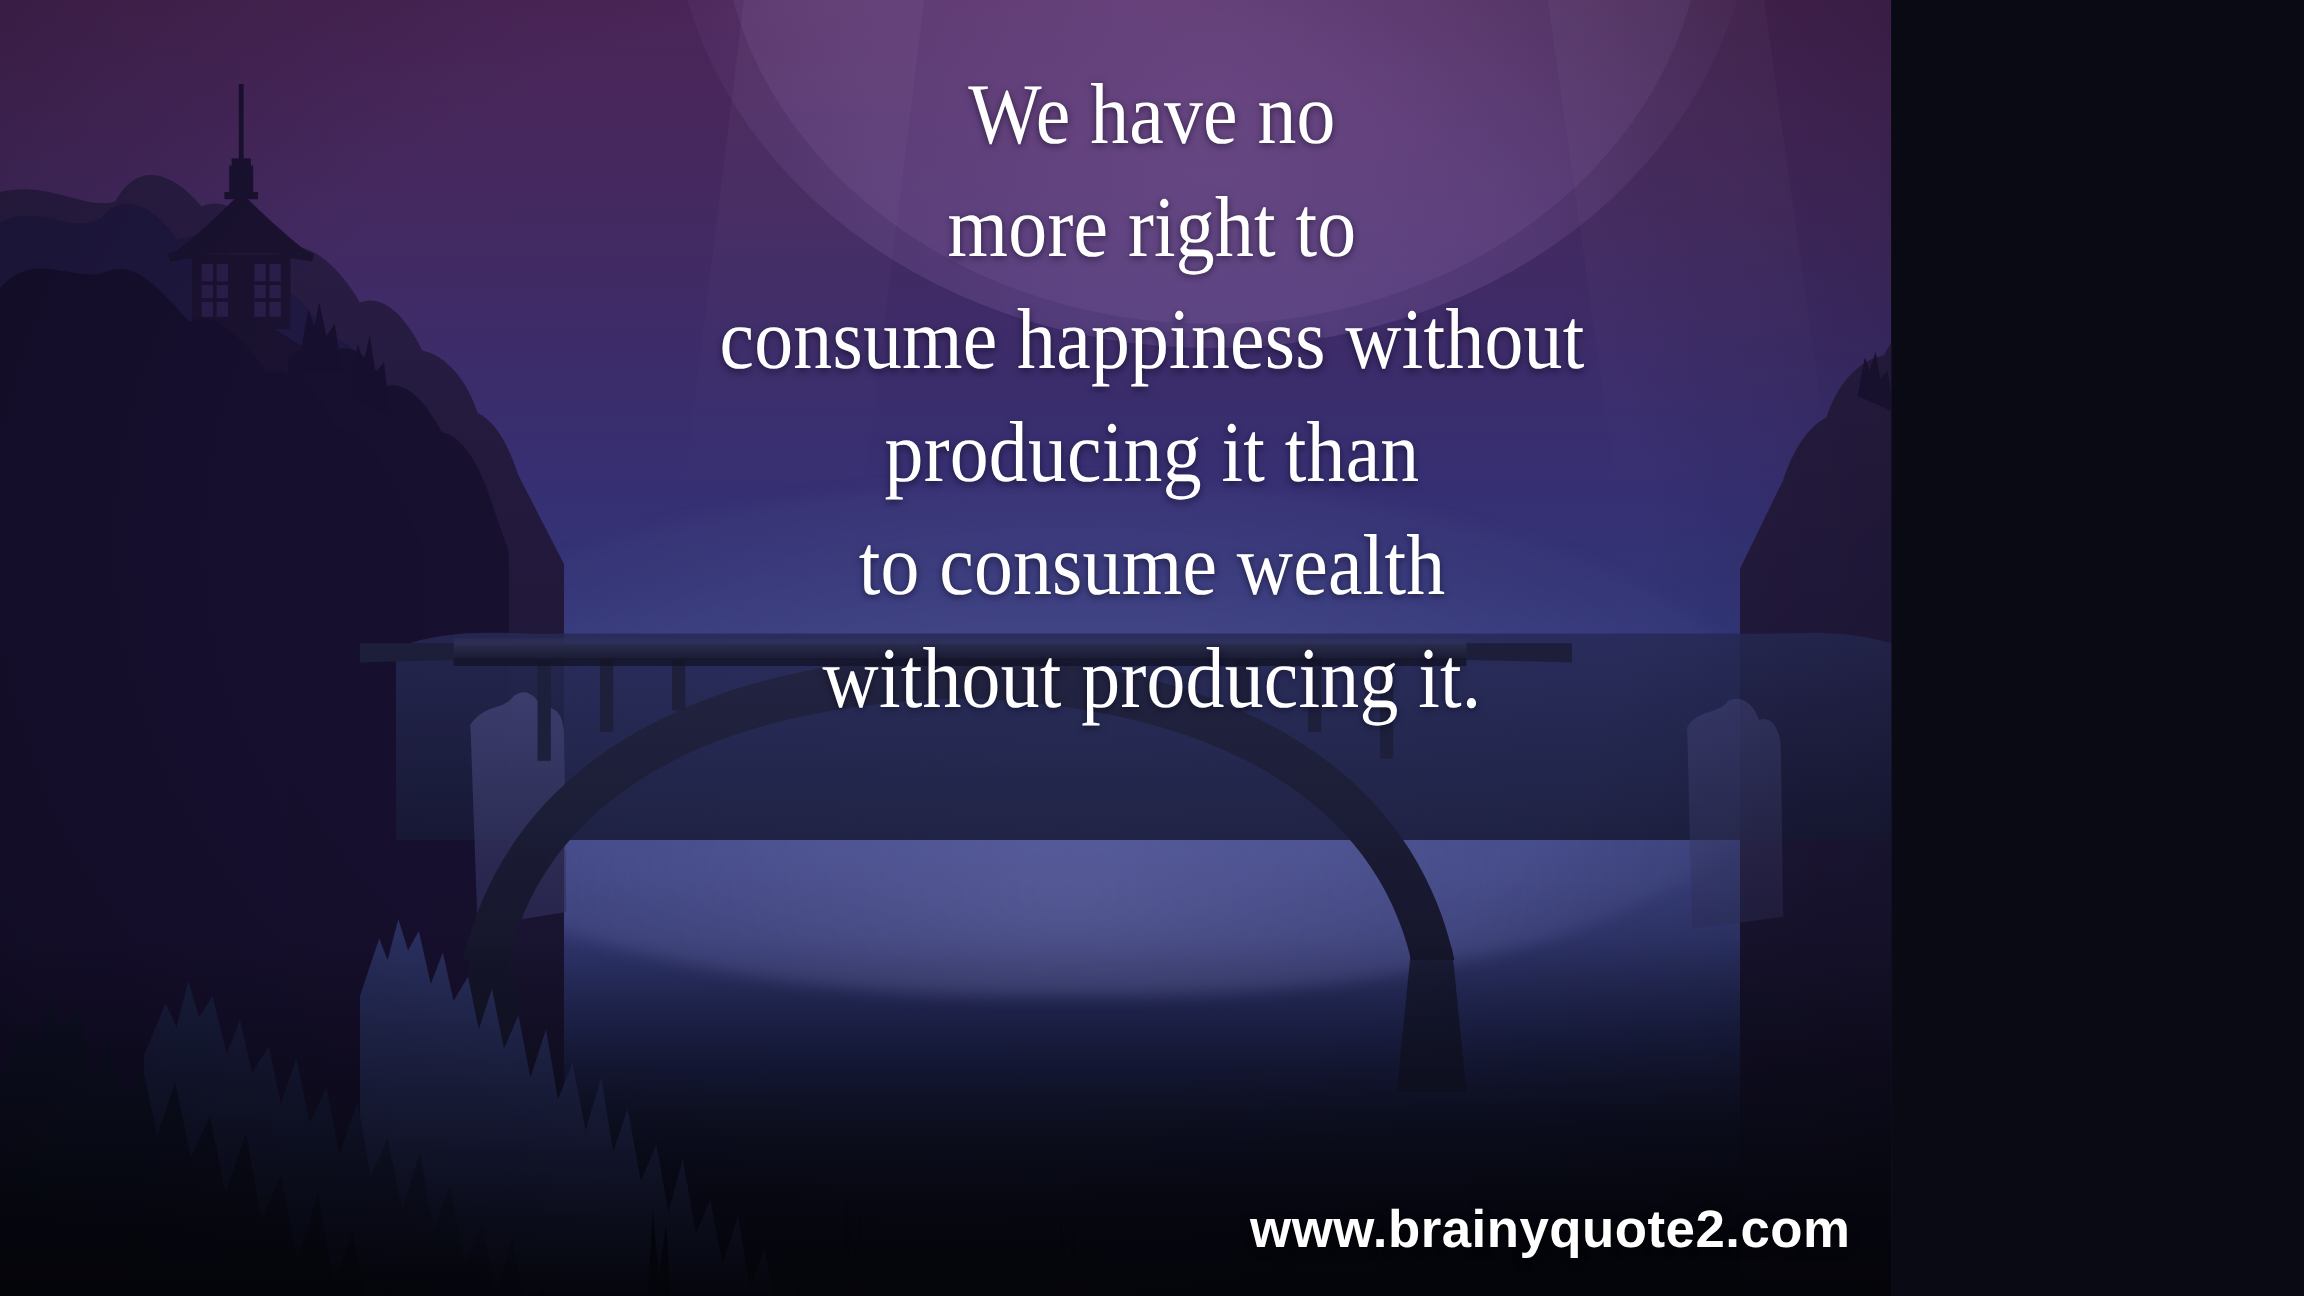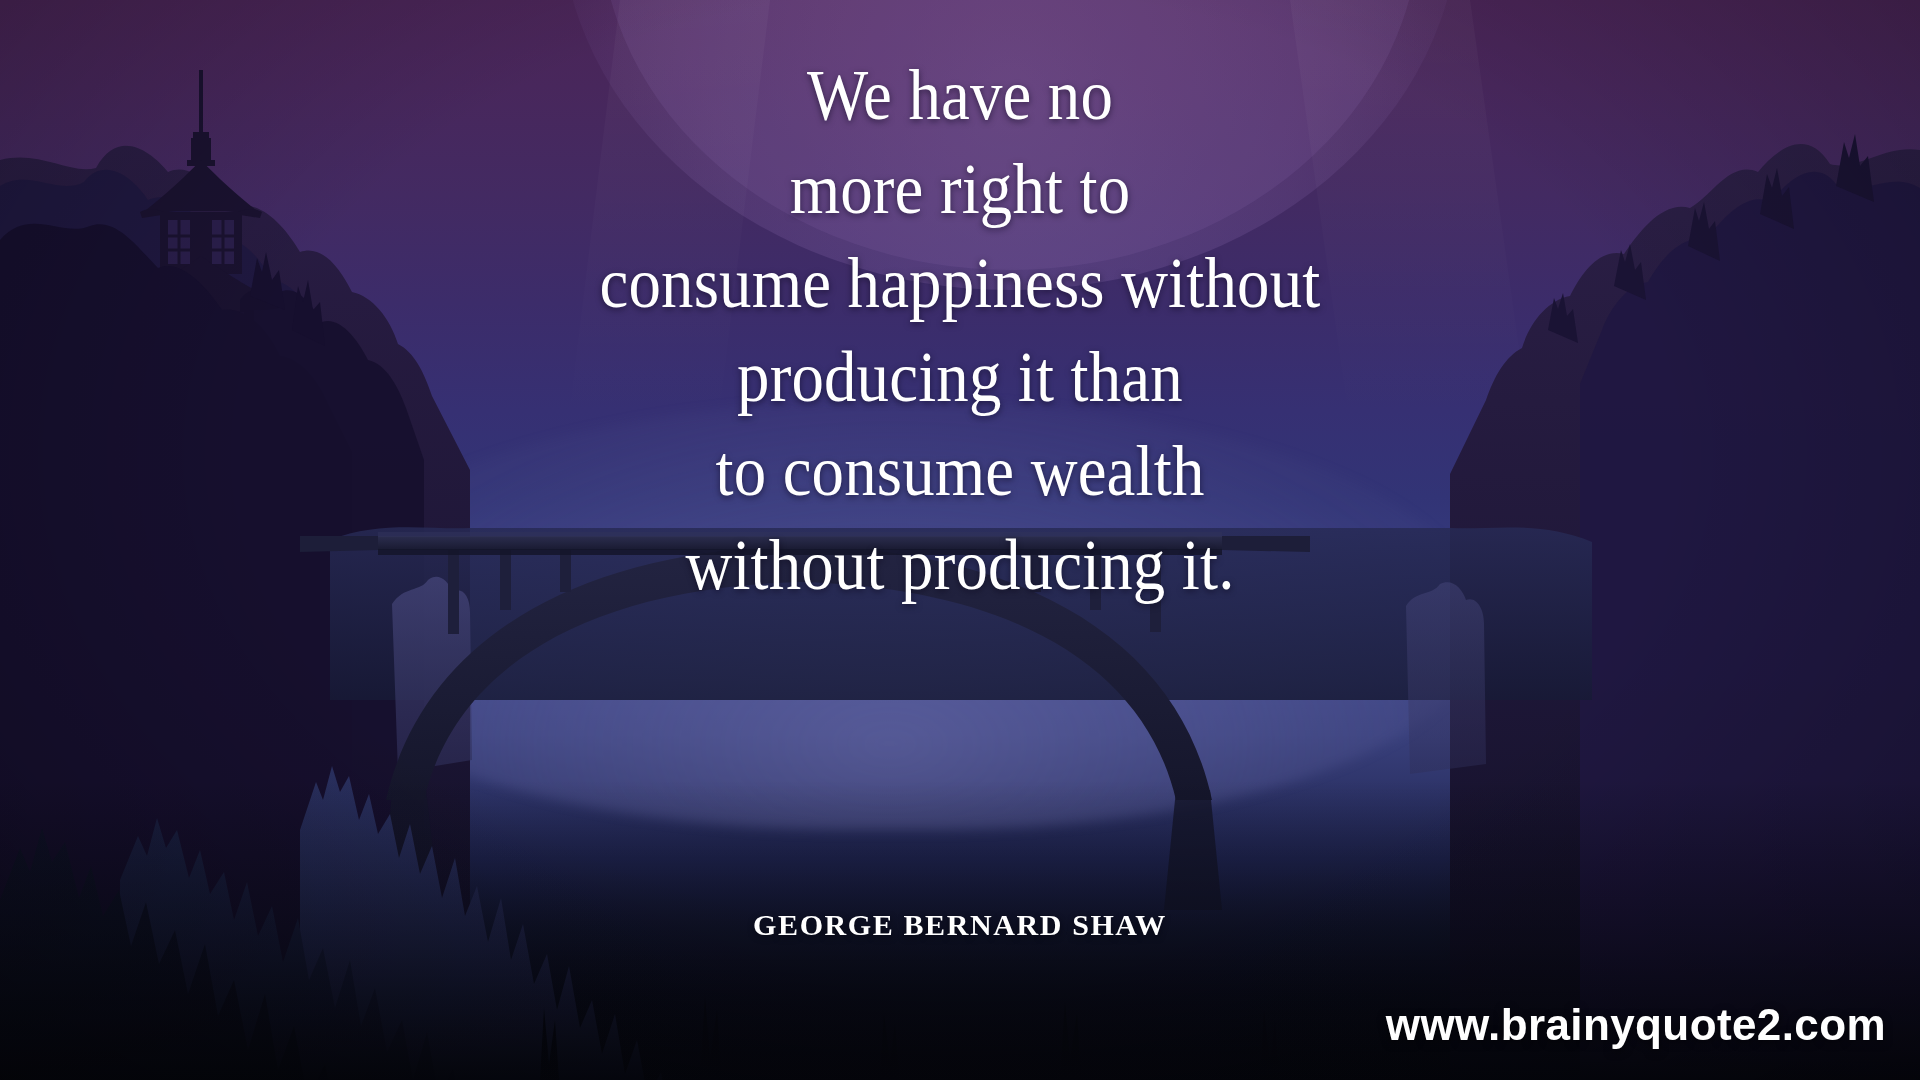--- a/index.html
+++ b/index.html
@@ -2,21 +2,21 @@
 <html><head>
 <meta charset="utf-8">
 <style>
   html, body {
     margin: 0;
     padding: 0;
     background: #0a0a14;
   }
   #stage {
     position: relative;
-    width: 1920px;
+    width: 1576px;
     height: 1080px;
     overflow: hidden;
     font-family: "Liberation Serif", serif;
     background: #1b1430;
   }
 
   
   .sky {
     position: absolute;
     inset: 0;
@@ -421,21 +421,18 @@
 
   <div class="quote-block">
     <span class="quote-line">We have no</span>
     <span class="quote-line">more right to</span>
     <span class="quote-line">consume happiness without</span>
     <span class="quote-line">producing it than</span>
     <span class="quote-line">to consume wealth</span>
     <span class="quote-line">without producing it.</span>
   </div>
 
-  <div class="author">
-    <span>GEORGE BERNARD SHAW</span>
-  </div>
 
   <div class="watermark">
     <span>www.brainyquote2.com</span>
   </div>
 
 </div>
 
 </body></html>

